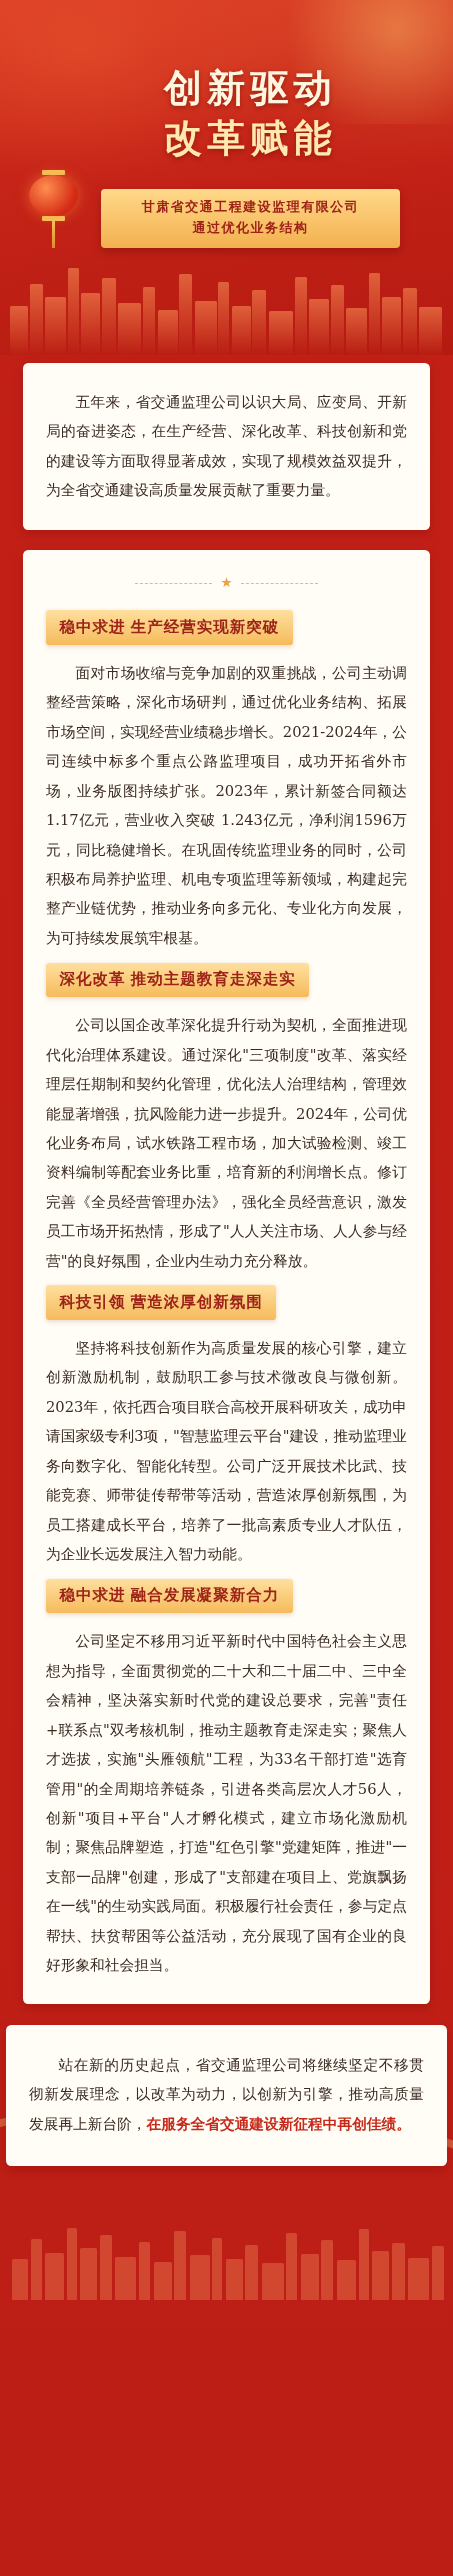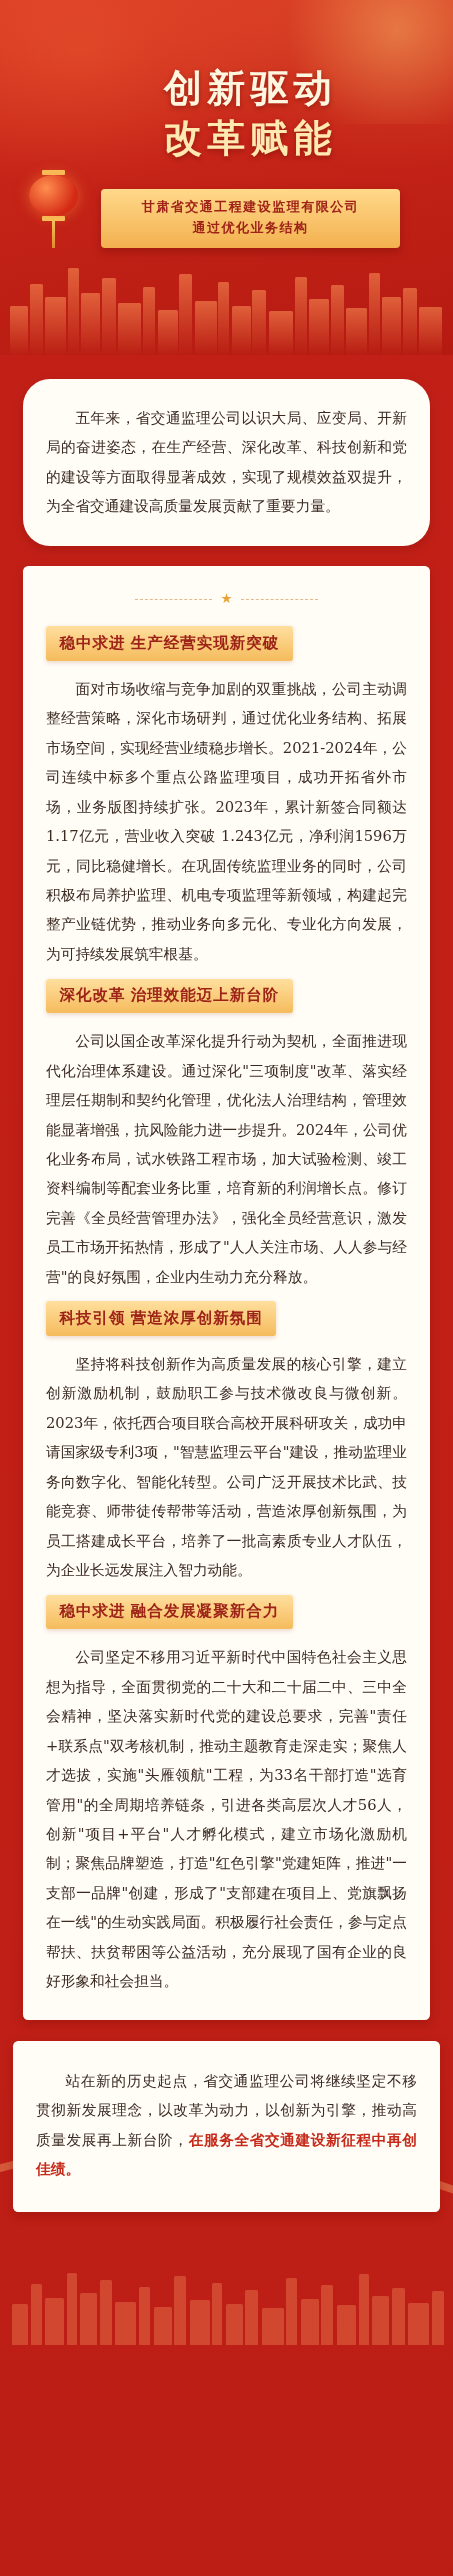--- a/index.html
+++ b/index.html
@@ -165,21 +165,21 @@
   
   .card {
     position: relative;
     z-index: 3;
     margin: 0 23px 20.6px;
     background: #fffdf6;
     border-radius: 5.2px;
     box-shadow: 0 3.1px 9.3px rgba(110,12,0,0.28);
     padding: 24px 23px 25px;
   }
-  .card.first { margin-top: 24px; border-radius: 27px; }
+  .card.first { margin-top: 8px; }
 
   .para {
     font-family: "DejaVu Serif", "Liberation Serif", serif;
     font-size: 14.7px;
     line-height: 2.0;
     color: #3a2a22;
     text-align: justify;
     text-indent: 2em;
     margin: 0 0 13.4px;
   }
@@ -223,21 +223,21 @@
 
   .hl {
     color: #c62a1b;
     font-weight: bold;
   }
 
   
   .footer-card {
     position: relative;
     z-index: 3;
-    margin: 0 13px 0;
+    margin: 0 6px 0;
     background: #fffdf6;
     border-radius: 5.2px;
     box-shadow: 0 3.1px 9.3px rgba(110,12,0,0.28);
     padding: 25px 23px 28px;
   }
 
   
   .bottom-deco {
     position: relative;
     height: 118px;
@@ -329,21 +329,21 @@
       <span class="star">★</span>
       <span class="dash"></span>
     </div>
 
     <div class="sec-block">
       <div class="sec-head first">稳中求进 生产经营实现新突破</div>
       <p class="para">面对市场收缩与竞争加剧的双重挑战，公司主动调整经营策略，深化市场研判，通过优化业务结构、拓展市场空间，实现经营业绩稳步增长。2021-2024年，公司连续中标多个重点公路监理项目，成功开拓省外市场，业务版图持续扩张。2023年，累计新签合同额达1.17亿元，营业收入突破 1.243亿元，净利润1596万元，同比稳健增长。在巩固传统监理业务的同时，公司积极布局养护监理、机电专项监理等新领域，构建起完整产业链优势，推动业务向多元化、专业化方向发展，为可持续发展筑牢根基。</p>
     </div>
 
     <div class="sec-block">
-      <div class="sec-head">深化改革 治理效能迈上新台阶</div>
+      <div class="sec-head">深化改革 推动主题教育走深走实</div>
       <p class="para">公司以国企改革深化提升行动为契机，全面推进现代化治理体系建设。通过深化"三项制度"改革、落实经理层任期制和契约化管理，优化法人治理结构，管理效能显著增强，抗风险能力进一步提升。2024年，公司优化业务布局，试水铁路工程市场，加大试验检测、竣工资料编制等配套业务比重，培育新的利润增长点。修订完善《全员经营管理办法》，强化全员经营意识，激发员工市场开拓热情，形成了"人人关注市场、人人参与经营"的良好氛围，企业内生动力充分释放。</p>
     </div>
 
     <div class="sec-block">
       <div class="sec-head">科技引领 营造浓厚创新氛围</div>
       <p class="para">坚持将科技创新作为高质量发展的核心引擎，建立创新激励机制，鼓励职工参与技术微改良与微创新。2023年，依托西合项目联合高校开展科研攻关，成功申请国家级专利3项，"智慧监理云平台"建设，推动监理业务向数字化、智能化转型。公司广泛开展技术比武、技能竞赛、师带徒传帮带等活动，营造浓厚创新氛围，为员工搭建成长平台，培养了一批高素质专业人才队伍，为企业长远发展注入智力动能。</p>
     </div>
 
     <div class="sec-block">
       <div class="sec-head">稳中求进 融合发展凝聚新合力</div>

